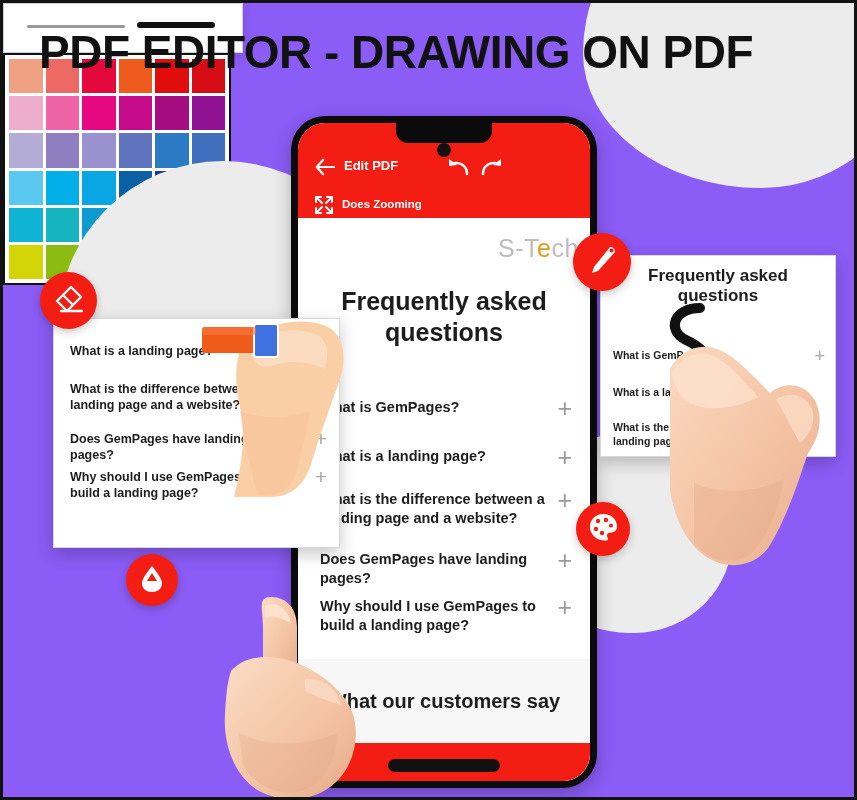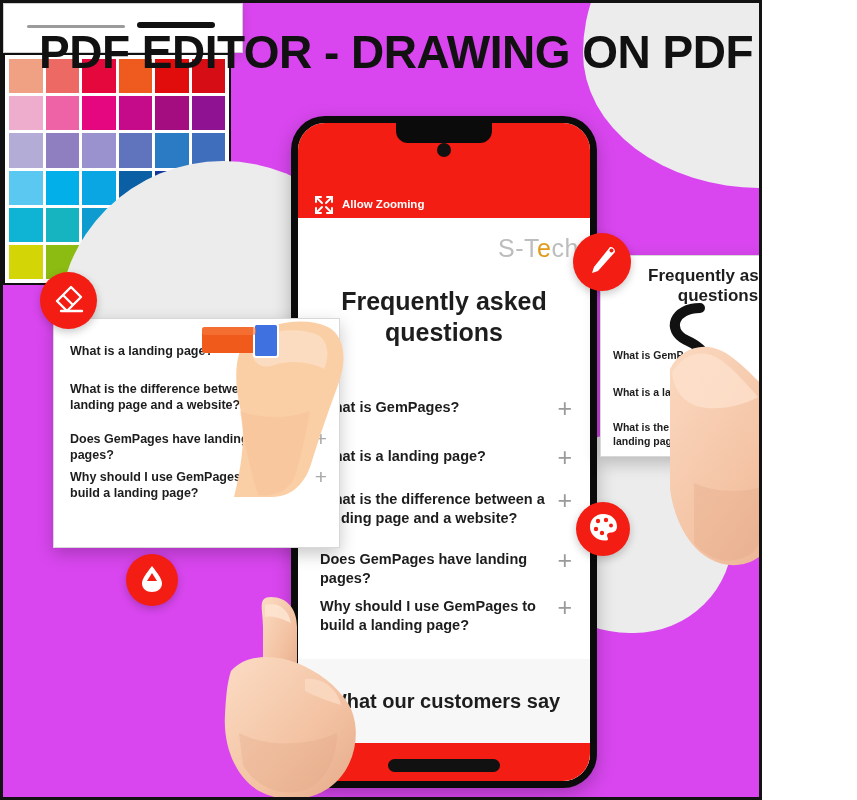--- a/index.html
+++ b/index.html
@@ -2,21 +2,21 @@
 <html><head>
 <meta charset="utf-8">
 <style>
   html,body{margin:0;padding:0;}
   body{
     width:857px;height:800px;overflow:hidden;
     font-family:"Liberation Sans", sans-serif;
     background:#ffffff;
     position:relative;
   }
-  #stage{position:absolute;inset:0;width:762px;height:800px;overflow:hidden;background:#d946ef;
+  #stage{position:absolute;inset:0;width:857px;height:800px;overflow:hidden;background:#8b5cf6;
          border:3px solid #121212;box-sizing:border-box;}
 
   
   .blob{position:absolute;background:#ececec;border-radius:50%;}
   #blob-right{width:330px;height:300px;left:580px;top:-115px;border-radius:50% 50% 46% 54%/55% 52% 48% 45%;}
   #blob-left{width:330px;height:330px;left:55px;top:158px;border-radius:50%;}
   #blob-mid{width:210px;height:200px;left:520px;top:430px;border-radius:50% 50% 48% 52%/52% 48% 50% 50%;}
 
   
   #headline{
@@ -162,34 +162,55 @@
   <div class="blob" id="blob-mid"></div>
 
   <div id="headline">PDF EDITOR - DRAWING ON PDF</div>
 
   <div id="phone">
     <div id="screen">
       <div id="notch"></div>
       <div id="camera"></div>
 
       <div id="appbar">
+        <div id="row1">
+          <span id="back-icon">
+            <svg viewBox="0 0 24 22" width="22" height="20">
+              <path d="M10 3 L3 11 L10 19" fill="none" stroke="#fff" stroke-width="2.4" stroke-linecap="round" stroke-linejoin="round"></path>
+              <line x1="3" y1="11" x2="22" y2="11" stroke="#fff" stroke-width="2.4" stroke-linecap="round"></line>
+            </svg>
+          </span>
+          <span id="edit-title">Edit PDF</span>
+          <span id="undo-icon">
+            <svg viewBox="0 0 24 22" width="24" height="22">
+              <path d="M21 18 C21 9 13 5 5 8" fill="none" stroke="#fff" stroke-width="2.6" stroke-linecap="round"></path>
+              <path d="M3 3 L3 10 L11 9 Z" fill="#fff"></path>
+            </svg>
+          </span>
+          <span id="redo-icon">
+            <svg viewBox="0 0 24 22" width="24" height="22">
+              <path d="M3 18 C3 9 11 5 19 8" fill="none" stroke="#fff" stroke-width="2.6" stroke-linecap="round"></path>
+              <path d="M21 3 L21 10 L13 9 Z" fill="#fff"></path>
+            </svg>
+          </span>
+        </div>
         <div id="row2">
           <span id="zoom-icon">
             <svg viewBox="0 0 20 20" width="20" height="20">
               <path d="M2 7 L2 2 L7 2" fill="none" stroke="#fff" stroke-width="2" stroke-linecap="round"></path>
               <path d="M13 2 L18 2 L18 7" fill="none" stroke="#fff" stroke-width="2" stroke-linecap="round"></path>
               <path d="M18 13 L18 18 L13 18" fill="none" stroke="#fff" stroke-width="2" stroke-linecap="round"></path>
               <path d="M7 18 L2 18 L2 13" fill="none" stroke="#fff" stroke-width="2" stroke-linecap="round"></path>
               <line x1="3" y1="3" x2="8" y2="8" stroke="#fff" stroke-width="2" stroke-linecap="round"></line>
               <line x1="17" y1="3" x2="12" y2="8" stroke="#fff" stroke-width="2" stroke-linecap="round"></line>
               <line x1="17" y1="17" x2="12" y2="12" stroke="#fff" stroke-width="2" stroke-linecap="round"></line>
               <line x1="3" y1="17" x2="8" y2="12" stroke="#fff" stroke-width="2" stroke-linecap="round"></line>
             </svg>
           </span>
-          <span id="allow-zooming-label">Allow Zooming</span>
+          <span id="allow-zooming-label">Does Zooming</span>
         </div>
       </div>
 
       <div id="pdf-body">
         <div id="watermark"><span>S-T</span><span class="e">e</span><span>ch</span></div>
 
         <div id="faq-title">Frequently asked questions</div>
 
         <div class="faq-row" id="faq0">
           <div class="faq-q">What is GemPages?</div>

